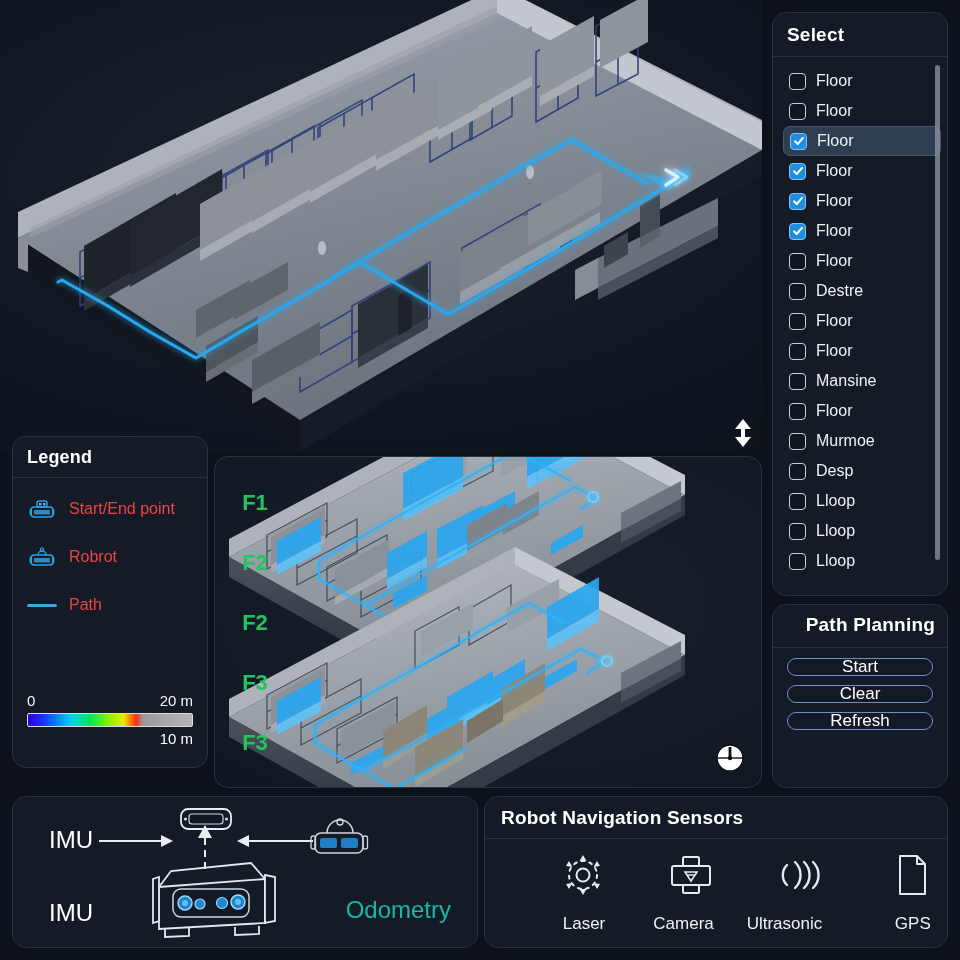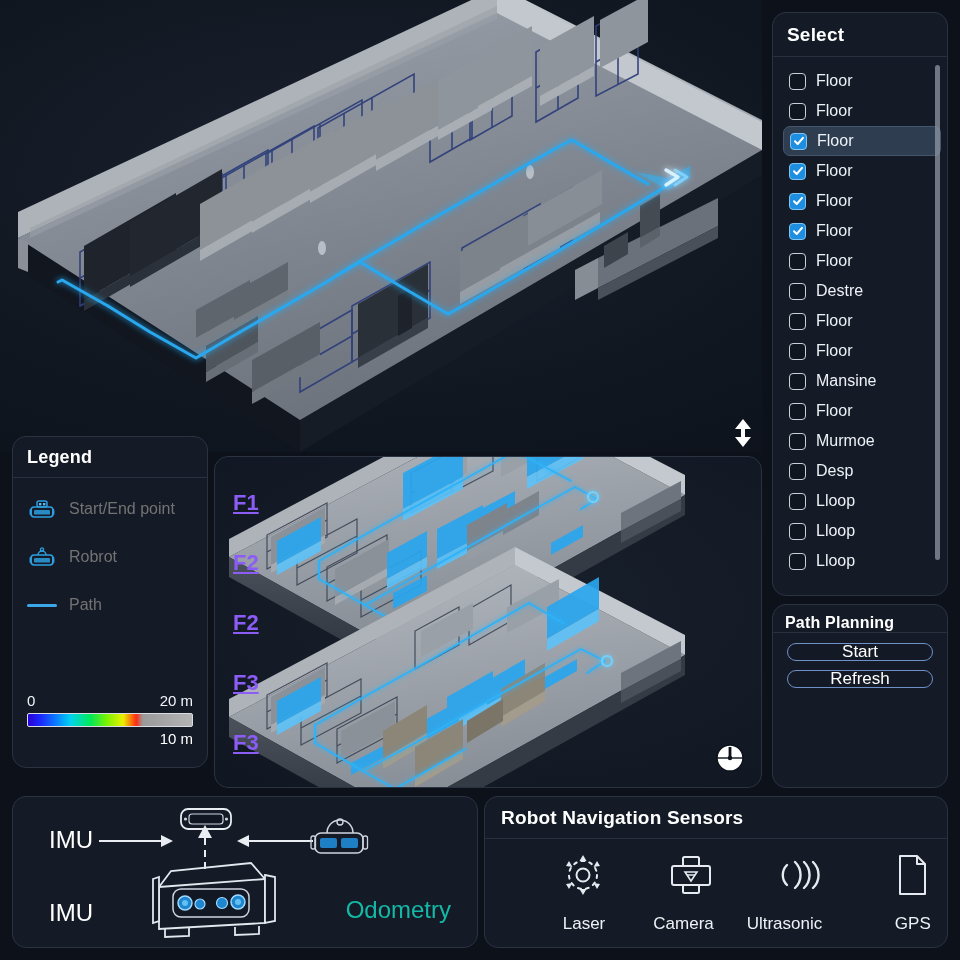--- a/index.html
+++ b/index.html
@@ -51,21 +51,21 @@
   }
 
   
   .legend { left: 12px; top: 436px; width: 196px; height: 332px; }
   .legend .panel-head { font-size: 18px; padding: 10px 14px 9px 14px; }
   .legend-body { padding: 14px 14px 0 14px; position: relative; height: 283px; }
   .legend-row {
     display: flex; align-items: center; gap: 12px;
     height: 34px; margin-bottom: 14px;
   }
-  .legend-row .lbl { color: #737373; font-size: 16px; }
+  .legend-row .lbl { color: #ef4444; font-size: 16px; }
   .legend-ico { width: 30px; height: 24px; display: flex; align-items: center; justify-content: center; flex: 0 0 30px; }
   .legend-line { width: 30px; height: 3px; background: #3ba7e8; border-radius: 2px; }
 
   .scalebar-wrap { position: absolute; left: 14px; right: 14px; bottom: 14px; }
   .scale-top { display: flex; justify-content: space-between; color: #f2f4f8; font-size: 15px; margin-bottom: 4px; }
   .scale-grad {
     height: 14px; border-radius: 2px;
     background: linear-gradient(to right,
       #2b00d8 0%, #1a2bff 8%, #0a7cff 17%, #00d2ef 26%,
       #00e85a 38%, #7bf000 48%, #e8f000 58%, #ff2a12 66%,
@@ -73,22 +73,22 @@
     border: 1px solid #d9dce2;
   }
   .scale-bot { text-align: right; color: #ffffff; font-size: 15px; margin-top: 3px; }
 
   
   .floors { left: 214px; top: 456px; width: 548px; height: 332px; padding: 0; }
   .floors-inner { position: absolute; inset: 0; overflow: hidden; border-radius: 14px;
     background: radial-gradient(120% 110% at 55% 45%, #18202c 0%, #111823 60%, #0c1019 100%); }
   .floor-labels { position: absolute; left: 10px; top: 16px; width: 52px; }
   .floor-labels div {
-    color: #8b5cf6; font-size: 22px; font-weight: bold;
-    height: 60px; line-height: 60px; text-align: left; padding-left: 8px; text-decoration: underline;
+    color: #22c55e; font-size: 22px; font-weight: bold;
+    height: 60px; line-height: 60px; text-align: center; padding-left: 8px;
   }
   .compass-icon { position: absolute; right: 16px; bottom: 14px; width: 30px; height: 30px; }
 
   
   .select-panel { left: 772px; top: 12px; width: 176px; height: 584px; }
   .select-panel .panel-head { font-size: 19px; padding: 11px 14px 10px 14px; }
   .select-list {
     position: absolute; left: 0; right: 0; top: 45px; bottom: 6px;
     padding: 8px 6px 8px 10px; overflow: hidden;
   }
@@ -109,21 +109,21 @@
   .sel-scroll {
     position: absolute; right: 6px; top: 52px; bottom: 14px; width: 7px;
   }
   .sel-scroll .thumb {
     position: absolute; left: 1px; top: 0; width: 5px; height: 96%;
     background: #8e97a6; border-radius: 3px; opacity: .75;
   }
 
   
   .pathplan { left: 772px; top: 604px; width: 176px; height: 184px; }
-  .pathplan .panel-head { font-size: 16px; padding: 9px 12px 0 12px; text-align: left; }
+  .pathplan .panel-head { font-size: 19px; padding: 9px 12px 11px 12px; text-align: right; }
   .pp-body { padding: 10px 14px; display: flex; flex-direction: column; gap: 9px; }
   .pp-btn {
     height: 18px; border-radius: 9px;
     border: 1.4px solid #6f8fc9; background: #131a25;
     color: #ffffff; font-size: 17px;
     display: flex; align-items: center; justify-content: center;
     font-family: "Liberation Sans", sans-serif;
   }
 
   
@@ -649,20 +649,21 @@
       </div>
     <div class="sel-scroll">
       <div class="thumb"></div>
     </div>
   </div>
 
   <div class="panel pathplan">
     <div class="panel-head">Path Planning</div>
     <div class="pp-body">
       <div class="pp-btn">Start</div>
+      <div class="pp-btn">Clear</div>
       <div class="pp-btn">Refresh</div>
     </div>
   </div>
 
   <div class="panel imu-panel">
     <div class="imu-inner">
       <svg width="466" height="152" viewBox="0 0 466 152">
 
         <g stroke="#e9ecf1" stroke-width="2" fill="none">
           <line x1="86" y1="44" x2="152" y2="44"></line>

